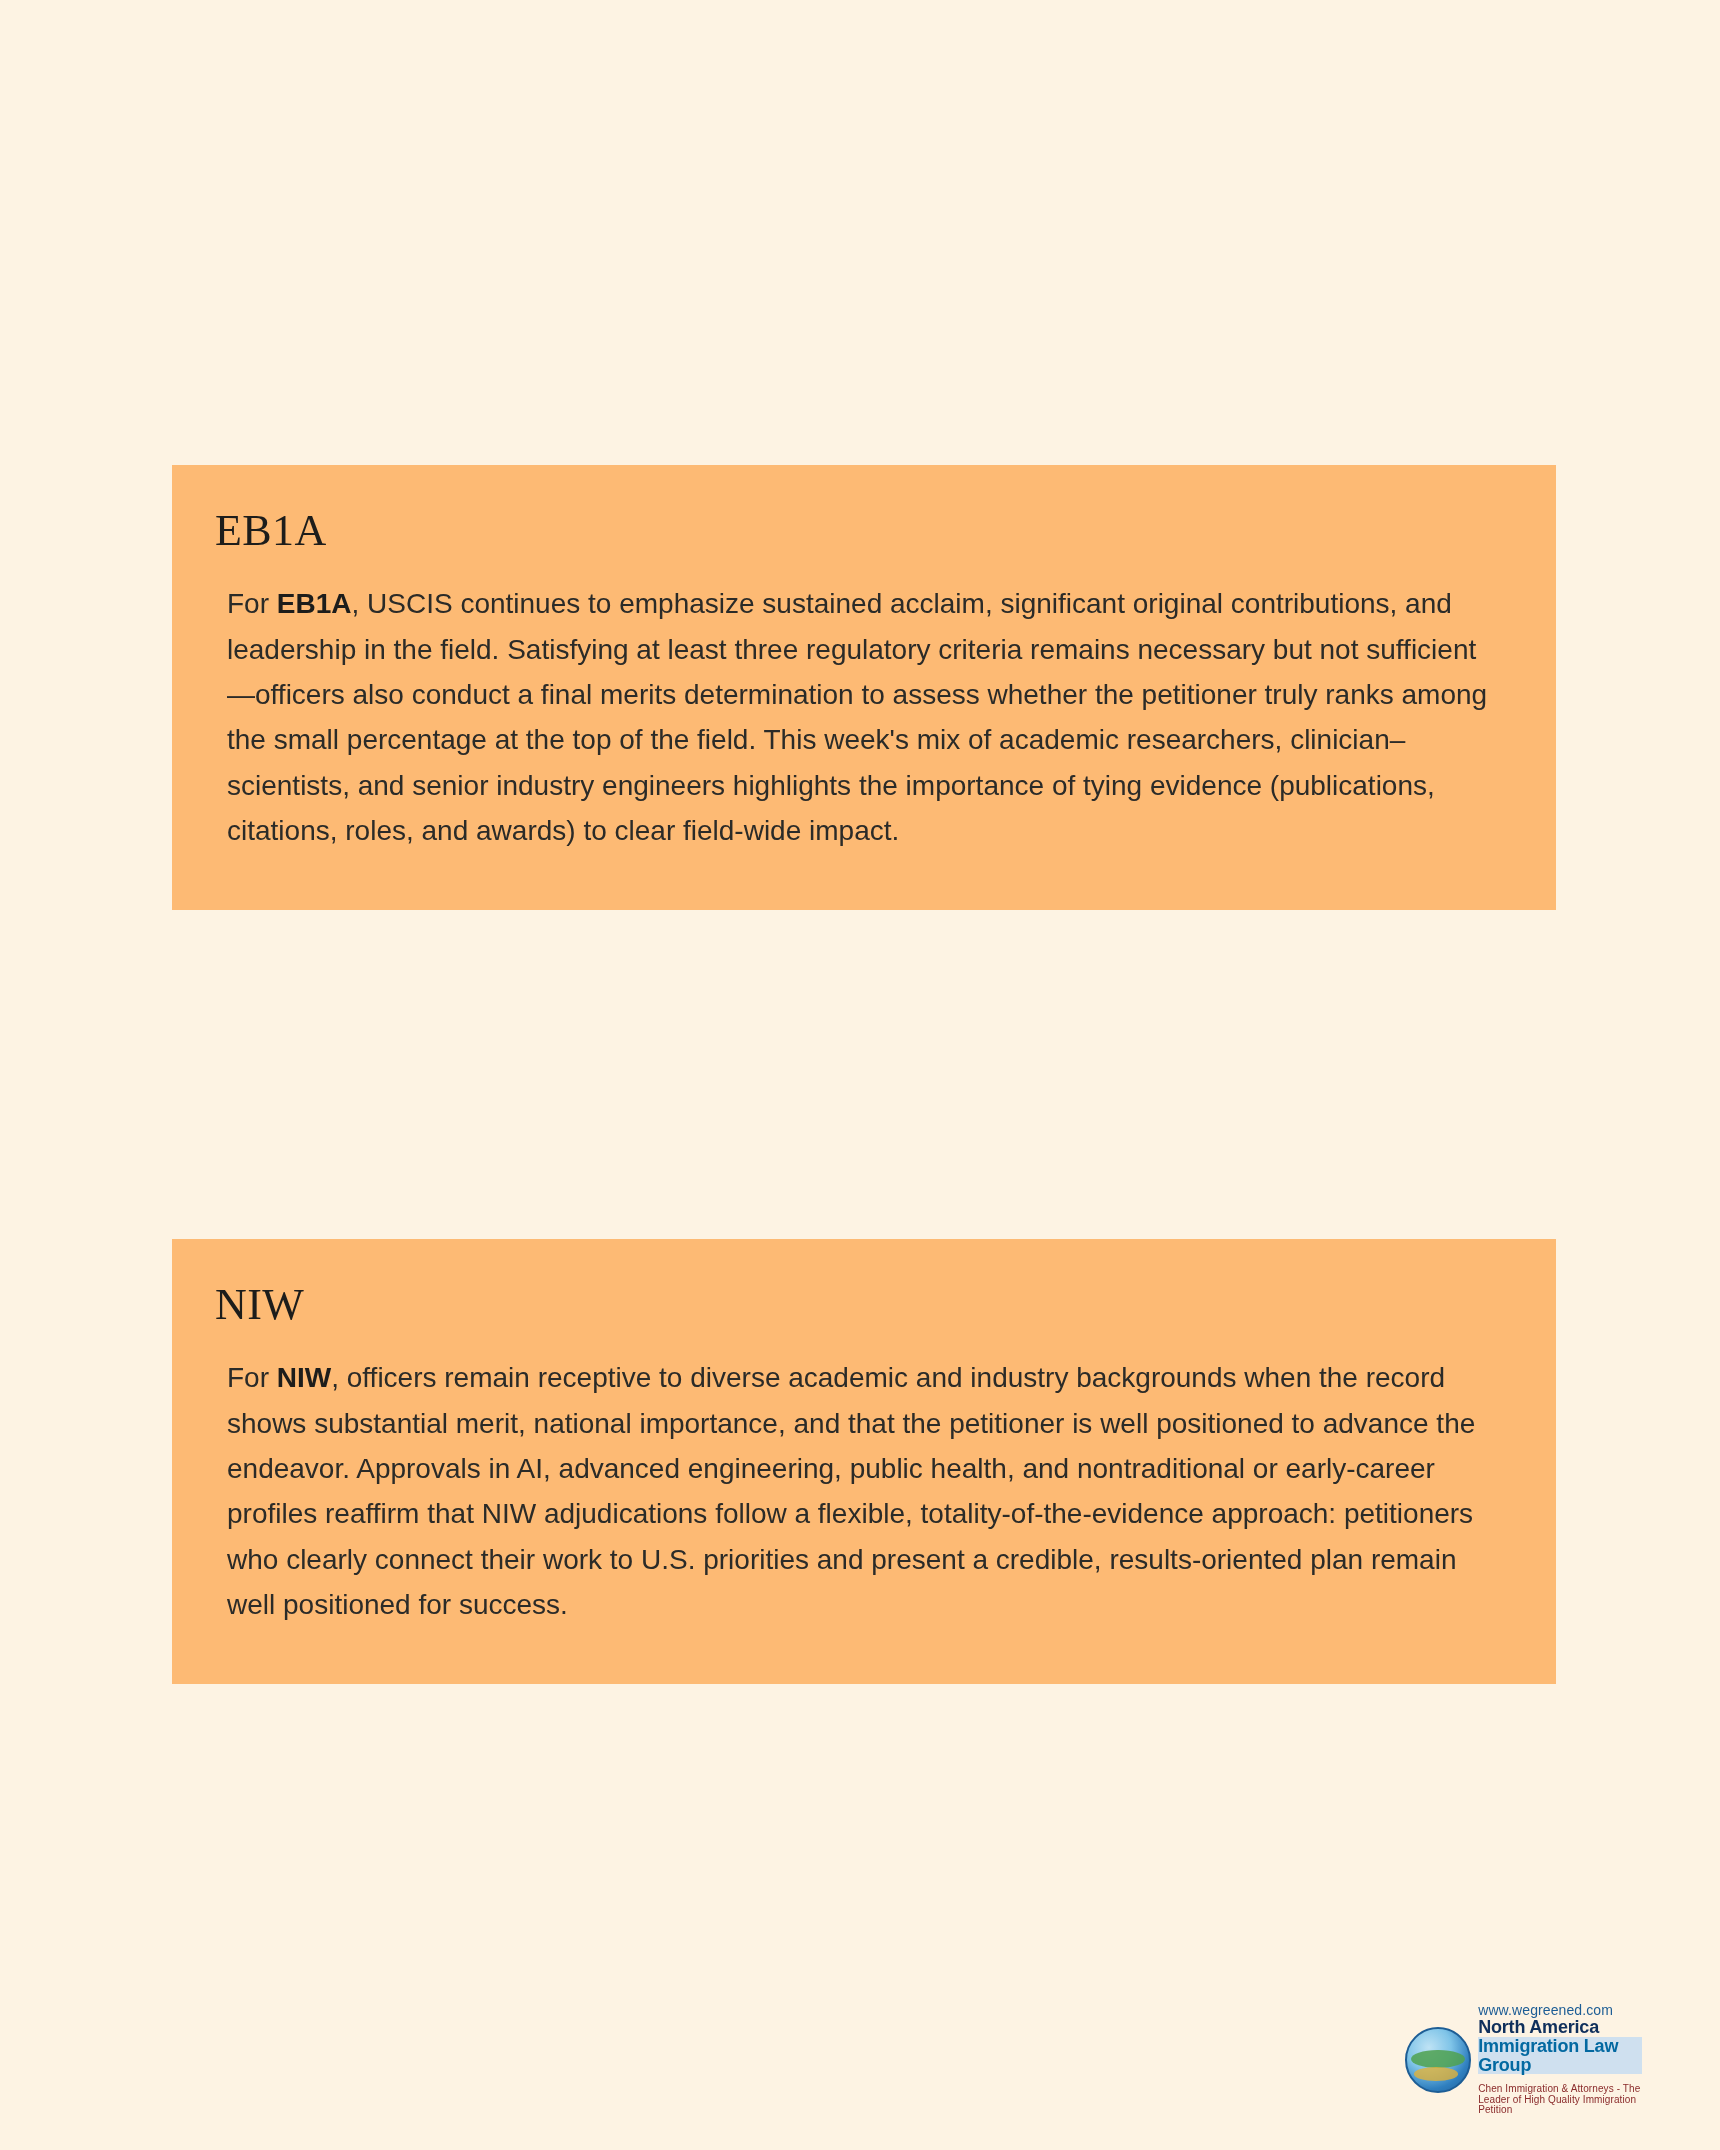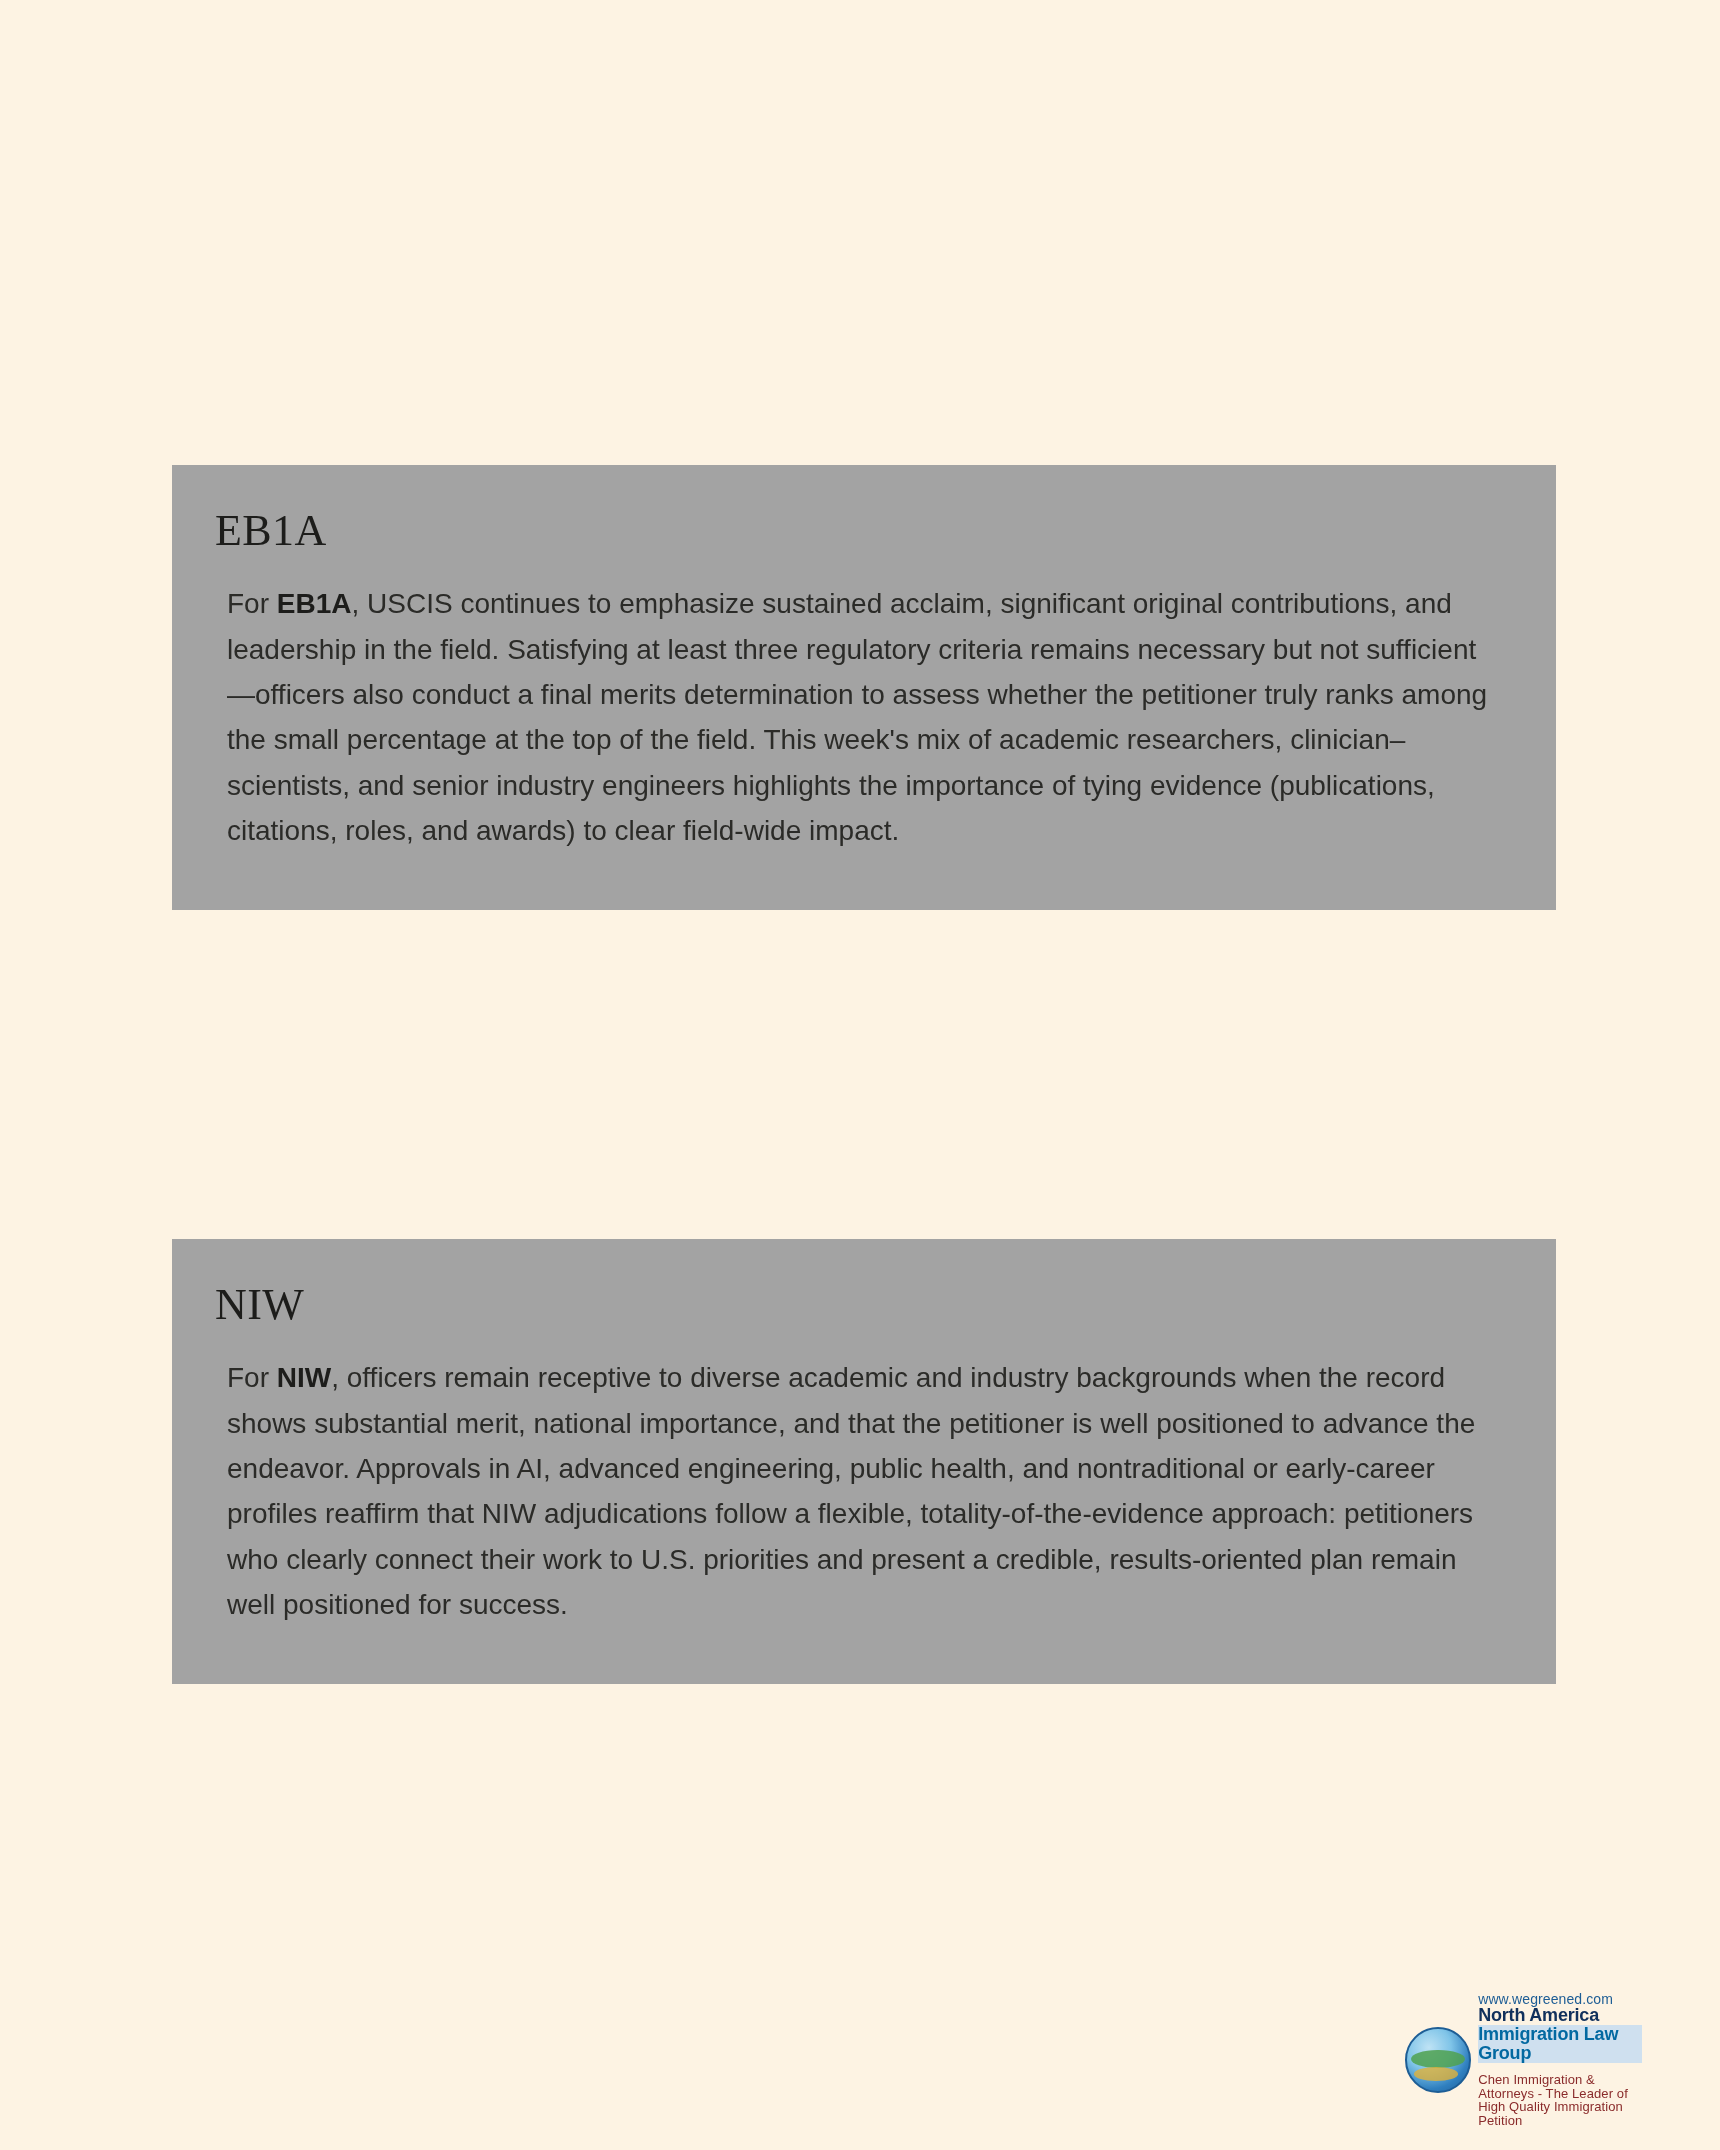--- a/index.html
+++ b/index.html
@@ -29,21 +29,21 @@
     font-size: 69px;
     line-height: 1.18;
     color: #2f5233;
     font-weight: 400;
     letter-spacing: 0.4px;
   }
   .card {
     position: absolute;
     left: 172px;
     width: 1384px;
-    background: #a3a3a3;
+    background: #fdba74;
     box-sizing: border-box;
     padding: 42px 43px 44px 43px;
   }
   .card-title {
     font-family: "Liberation Serif", serif;
     font-size: 44px;
     line-height: 1.1;
     color: #1d1d1b;
     font-weight: 400;
     margin: 0 0 26px 0;
@@ -121,21 +121,21 @@
     letter-spacing: -0.2px;
   }
   .logo-l2 {
     font-size: 18px;
     font-weight: 700;
     color: #0369a1;
     background: #cfe0ef;
     letter-spacing: -0.2px;
   }
   .logo-tag {
-    font-size: 13px;
+    font-size: 10px;
     color: #8a2b2b;
     margin-top: 10px;
     letter-spacing: 0.1px;
   }
 </style>
 </head>
 <body>
 
 <div class="page">
 

